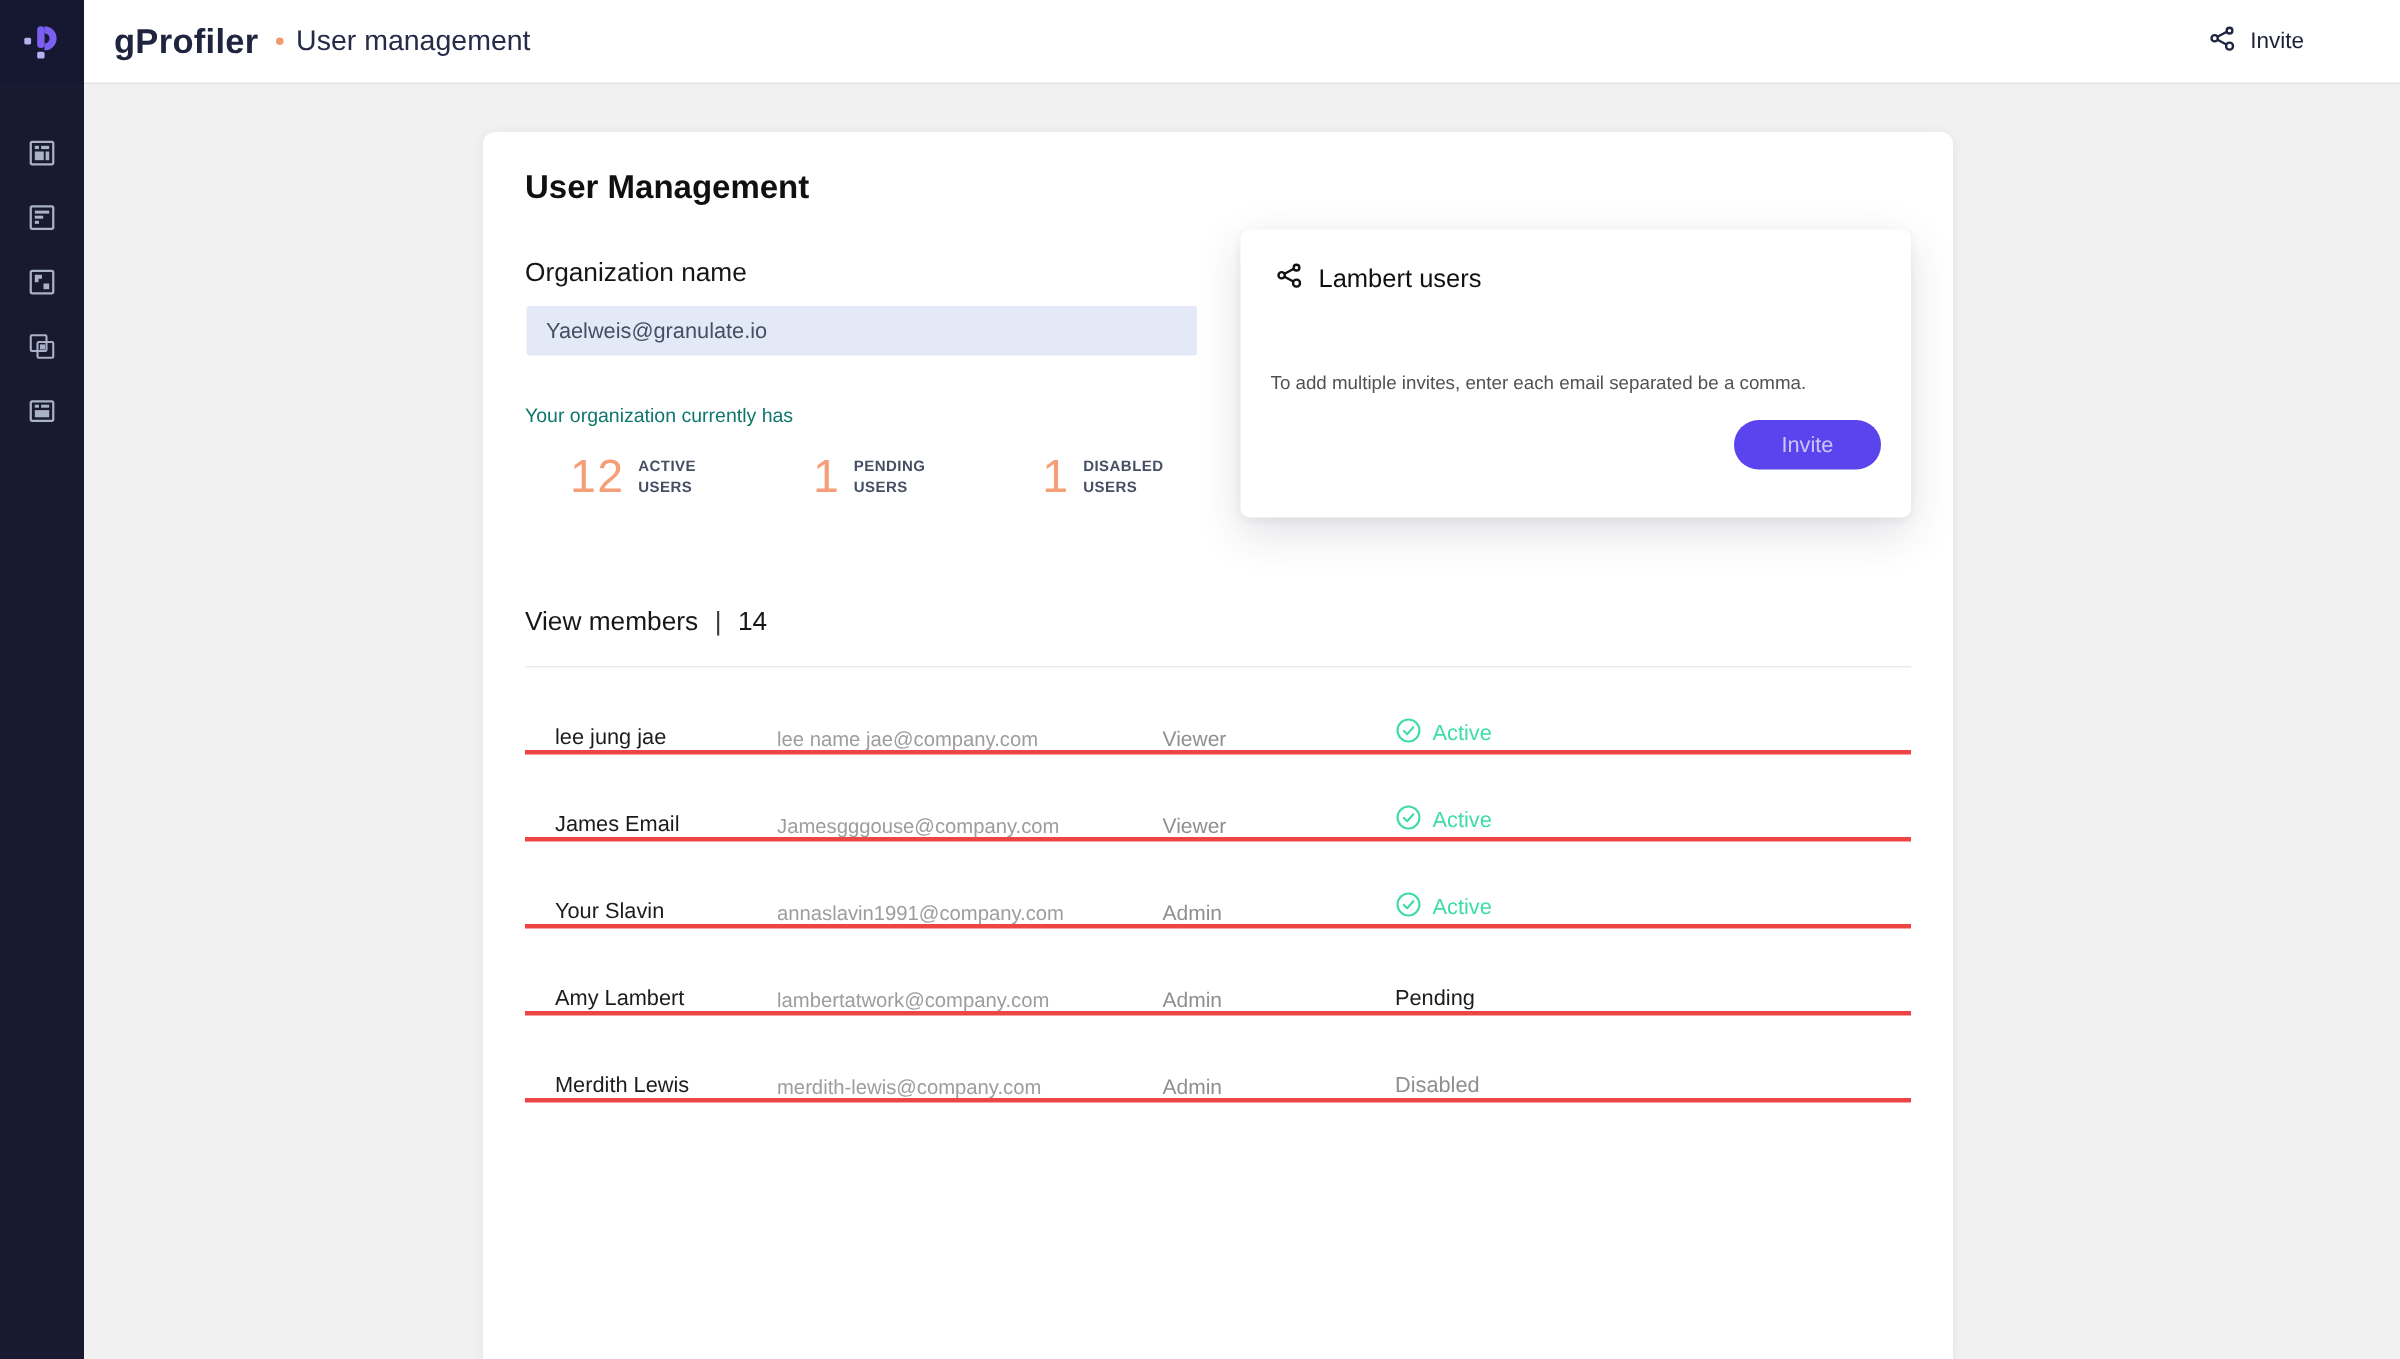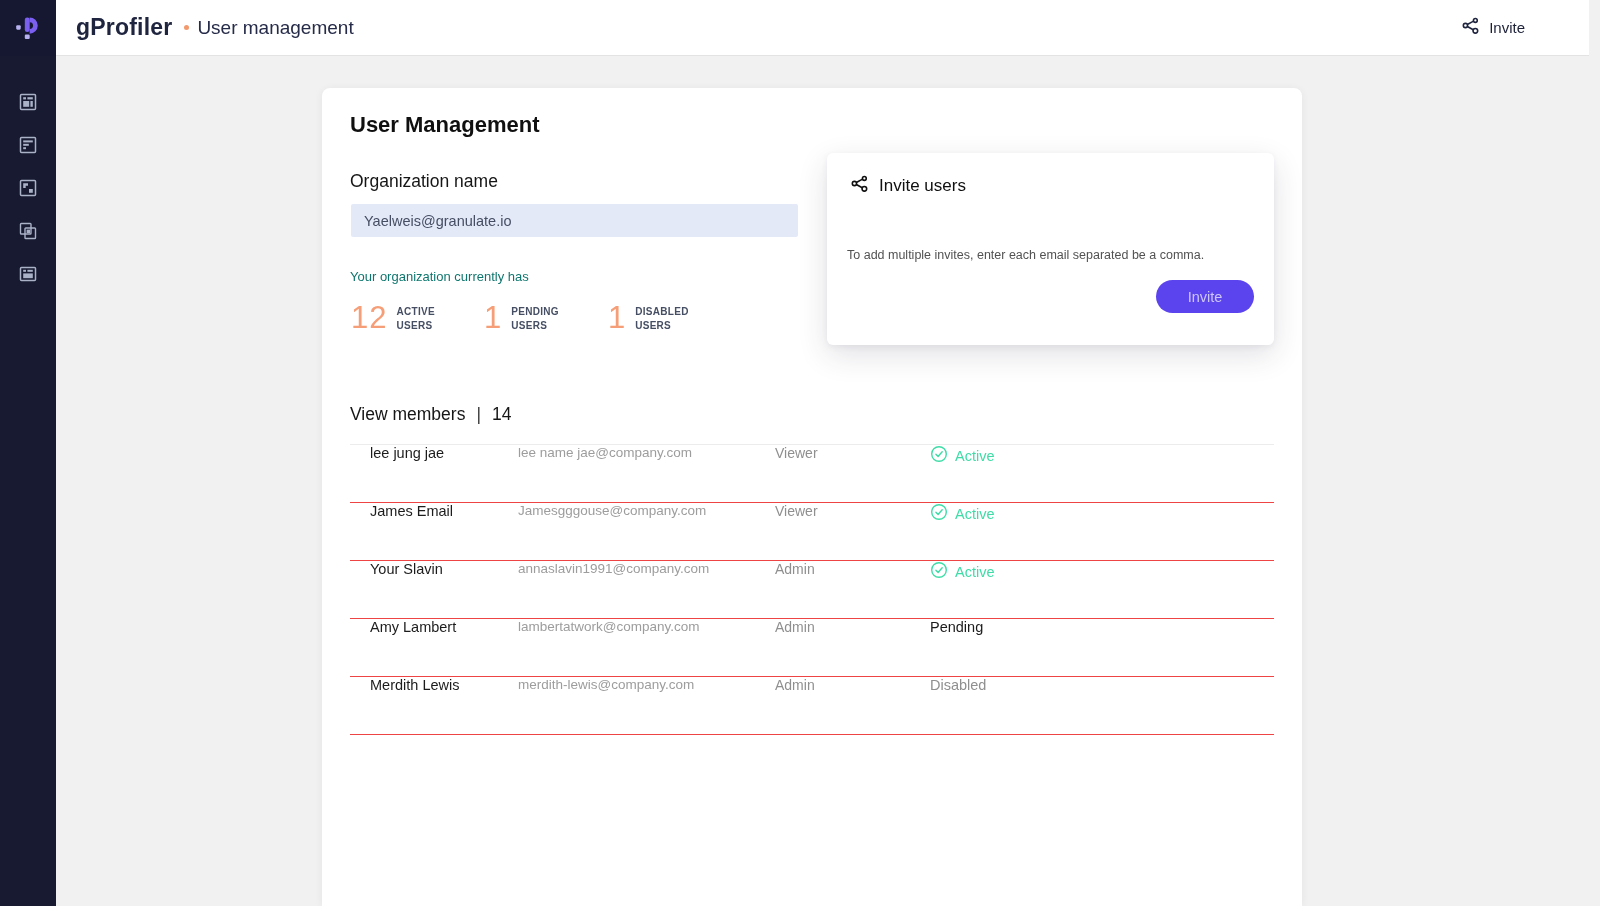--- a/index.html
+++ b/index.html
@@ -7,46 +7,46 @@
 
   
   .sidebar { position:absolute; left:0; top:0; bottom:0; width:56px; background:#171a31; z-index:10; }
   .logo-box { width:56px; height:56px; display:flex; align-items:center; justify-content:center; background:#151830; }
   .side-nav { position:absolute; top:56px; left:0; right:0; }
   .side-item { width:56px; height:43px; display:flex; align-items:center; justify-content:center; cursor:pointer; }
   .side-item svg { display:block; }
   .side-bottom { position:absolute; left:0; right:0; bottom:0; }
 
   
-  .header { position:absolute; left:56px; top:0; right:11px; height:56px; background:#ffffff; border-bottom:1px solid #e3e3e3; display:flex; align-items:center; z-index:9; }
+  .header { position:absolute; left:56px; top:0; right:0; height:56px; background:#ffffff; border-bottom:1px solid #e3e3e3; display:flex; align-items:center; z-index:9; }
   .brand { font-size:23px; font-weight:700; color:#20253f; letter-spacing:0.2px; margin-left:20px; }
   .brand-dot { width:5px; height:5px; border-radius:50%; background:#f2996e; margin:0 8px 0 12px; }
   .page-title { font-size:19px; color:#262b49; }
   .header-invite { margin-left:auto; margin-right:64px; display:flex; align-items:center; gap:9px; cursor:pointer; color:#20253f; }
   .header-invite .label { font-size:15px; color:#1d2138; }
 
   
   .content { position:absolute; left:56px; top:56px; right:0; bottom:0; background:#f1f1f2; }
   .main-card { position:absolute; left:266px; top:32px; width:980px; bottom:0; background:#ffffff; border-radius:8px 8px 0 0; box-shadow:0 1px 8px rgba(0,0,0,0.06); }
 
   .page-heading { position:absolute; left:28px; top:24px; font-size:22px; font-weight:700; color:#101010; }
   .org-label { position:absolute; left:28px; top:83px; font-size:17.5px; color:#161616; }
   .org-input { position:absolute; left:29px; top:116px; width:447px; height:33px; background:#e4e9f8; border:none; border-radius:2px; padding:0 13px; font-size:14.5px; color:#454e63; font-family:"Liberation Sans", sans-serif; outline:none; }
 
   .stats-heading { position:absolute; left:28px; top:181px; font-size:13px; color:#0f766e; }
   .stats-row { position:absolute; left:29px; top:214px; display:flex; gap:49px; }
-  .stat { display:flex; align-items:flex-start; }
+  .stat { display:flex; align-items:flex-start;margin-left:29px; }
   .stat-value { font-size:31px; font-weight:300; color:#f59e78; line-height:1; letter-spacing:1px; }
   .stat-label { margin-left:9px; margin-top:3px; font-size:10px; font-weight:700; color:#454e63; line-height:1.35; letter-spacing:0.3px; }
 
   .members-heading { position:absolute; left:28px; top:316px; font-size:17.5px; color:#161616; display:flex; gap:11px; }
   .members-heading .sep { color:#3a3a3a; }
 
   .members-table { position:absolute; left:28px; top:356px; width:924px; border-top:1px solid #ececec; }
-  .trow { display:flex; align-items:flex-start; height:58px; border-bottom:1px solid #ef4444; cursor:pointer; }
+  .trow { display:flex; align-items:flex-end; height:58px; border-bottom:3px solid #ef4444; cursor:pointer; }
   .c-name { width:168px; padding-left:20px; font-size:14.5px; color:#1c1c1c; }
   .c-email { width:257px; font-size:13.5px; color:#9d9d9d; }
   .c-role { width:155px; font-size:14px; color:#8f8f8f; }
   .c-status { display:flex; align-items:center; gap:7px; font-size:14.5px; }
   .status-active { color:#3fdca8; }
   .status-pending { color:#1c1c1c; }
   .status-disabled { color:#8f8f8f; }
 
   
   .invite-card { position:absolute; left:505px; top:65px; width:447px; height:192px; background:#ffffff; border-radius:6px; box-shadow:0 10px 30px rgba(40,40,70,0.14), 0 2px 6px rgba(40,40,70,0.06); }
@@ -256,20 +256,20 @@
       <div class="invite-title-row">
         <span>
           <svg width="19" height="19" viewBox="0 0 18 18" fill="none" stroke="#101010" stroke-width="1.5">
             <circle cx="4.2" cy="9" r="2"></circle>
             <circle cx="13.6" cy="4.2" r="1.8"></circle>
             <circle cx="13.6" cy="14" r="2.2"></circle>
             <line x1="6" y1="8.1" x2="11.9" y2="4.9"></line>
             <line x1="6" y1="9.9" x2="11.6" y2="13"></line>
           </svg>
         </span>
-        <span class="invite-title">Invite users</span>
+        <span class="invite-title">Lambert users</span>
       </div>
       <div class="invite-helper">To add multiple invites, enter each email separated be a comma.</div>
       <button class="invite-btn">Invite</button>
     </div>
 
   </div>
 </div>
 
 </body></html>

